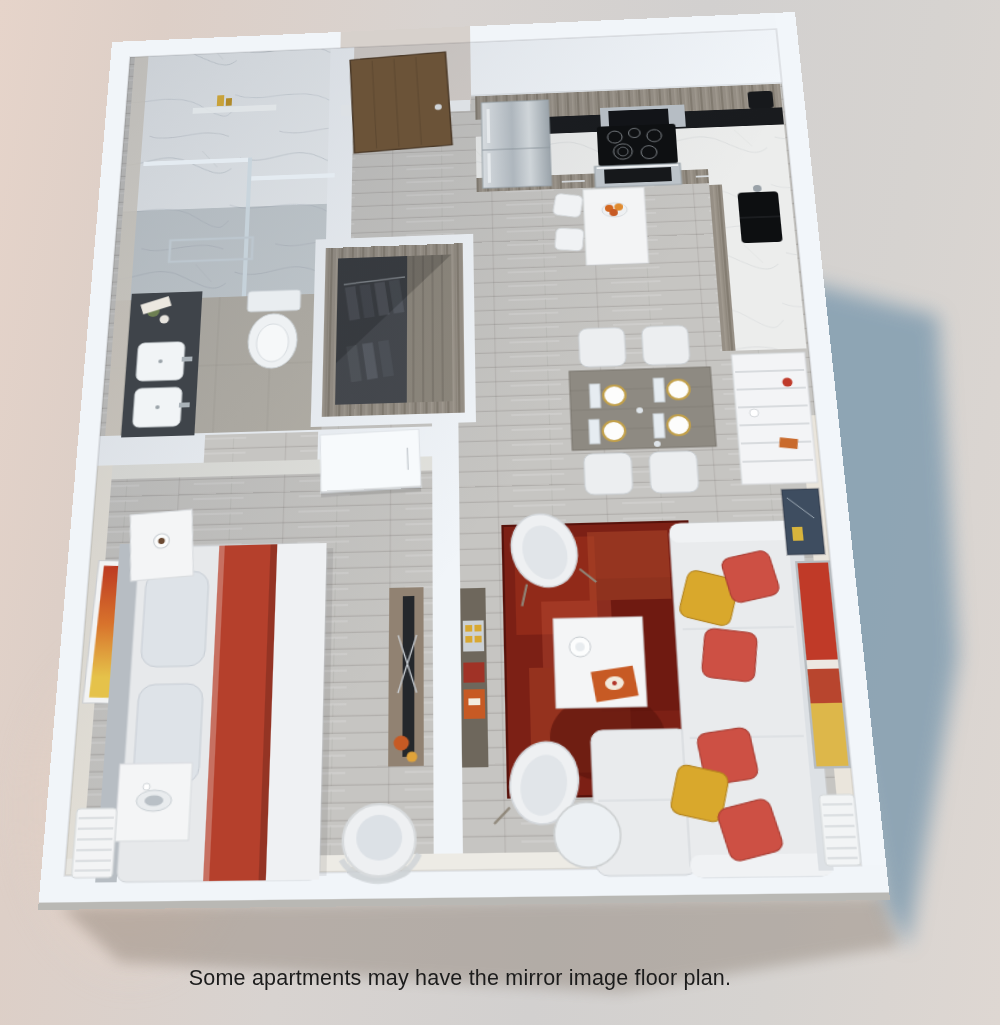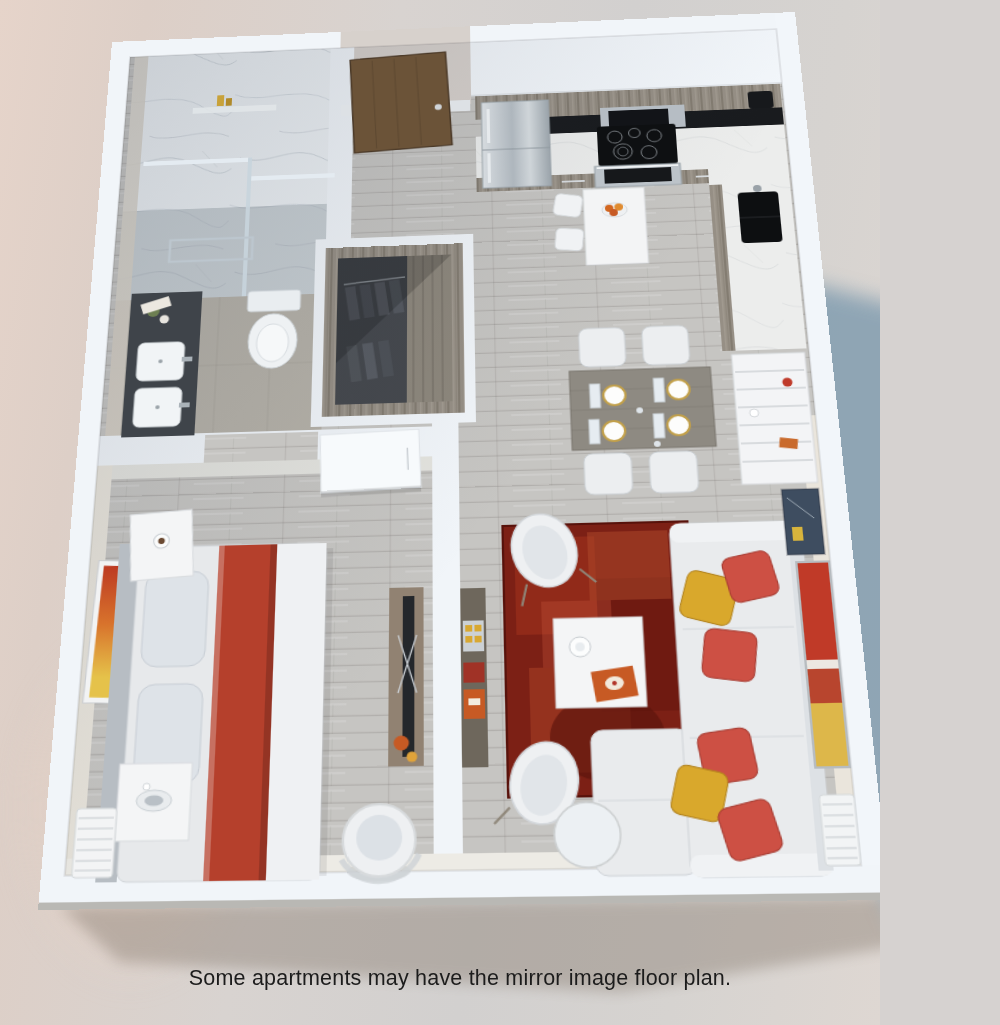--- a/index.html
+++ b/index.html
@@ -1,16 +1,16 @@
 <!DOCTYPE html>
 <html><head>
 <meta charset="utf-8">
 <style>
   html,body{margin:0;padding:0;background:#d6d2d0;}
-  .stage{position:relative;width:880px;height:1025px;overflow:hidden;
+  .stage{position:relative;width:1000px;height:1025px;overflow:hidden;
          background:linear-gradient(100deg,#e6d4ca 0%,#ddcfc7 14%,#d8d3d0 38%,#d2d0cf 60%,#d6d3d0 80%,#ded7d2 100%);
          font-family:"Liberation Sans",sans-serif;}
   .bglight{position:absolute;left:0;top:620px;width:260px;height:380px;
            background:radial-gradient(closest-side,rgba(238,210,192,.55),rgba(238,210,192,0));filter:blur(10px);}
   .bgsvg{position:absolute;left:0;top:0;}
   #plan{position:absolute;left:0;top:0;width:690px;height:880px;transform-origin:0 0;
         transform:matrix3d(0.961368,-0.043909,0,-0.0000358333,-0.0925375,0.784094,0,-0.000222274,0,0,1,0,112,42,0,1);}
   .caption{position:absolute;left:0;top:966px;width:920px;text-align:center;
            font-size:21.5px;letter-spacing:.2px;color:#1c1c1c;}
 </style>

